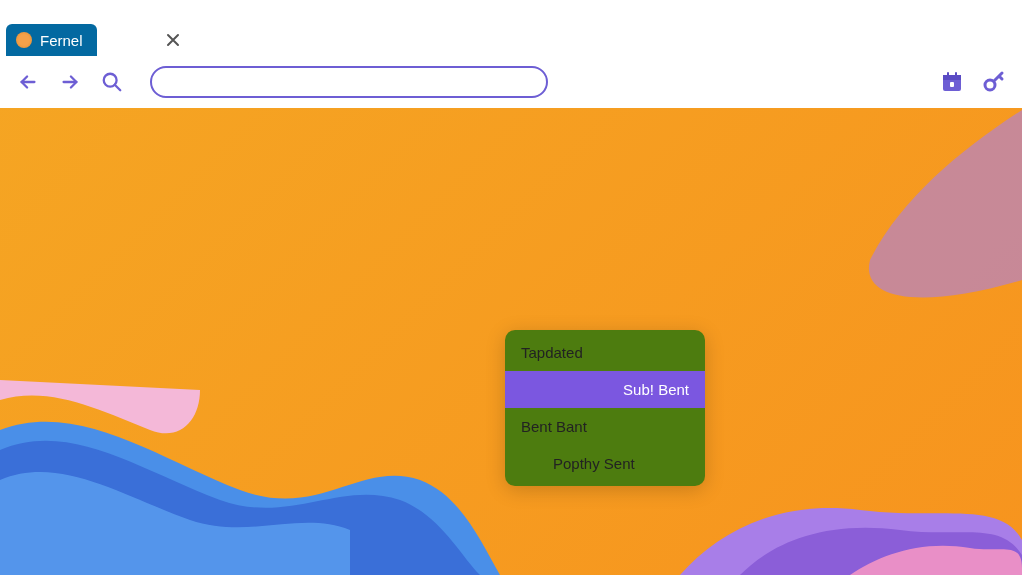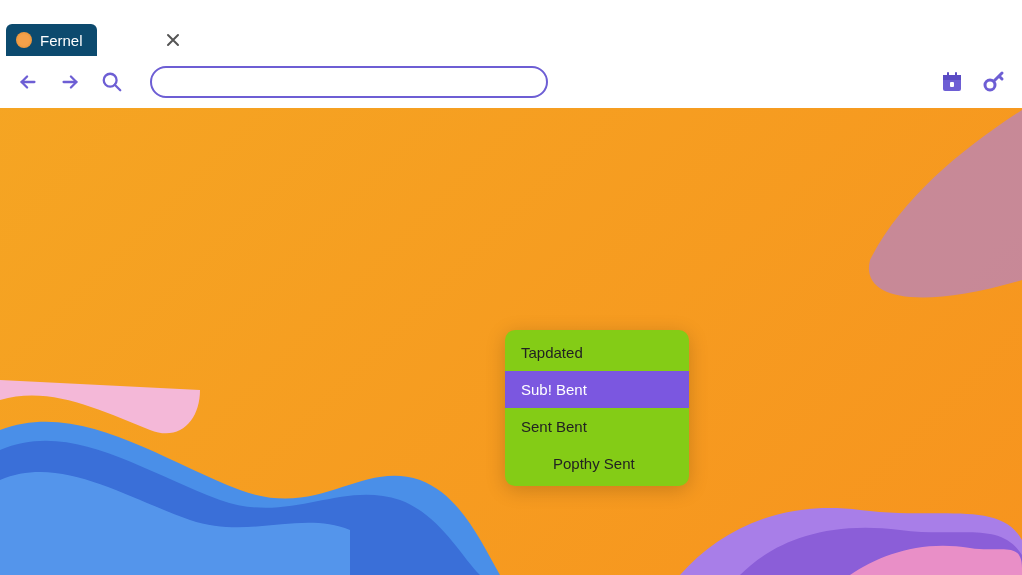--- a/index.html
+++ b/index.html
@@ -31,21 +31,21 @@
       display: flex;
       align-items: flex-end;
       padding-left: 6px;
       padding-top: 10px;
       position: relative;
     }
     
     .tab {
       display: flex;
       align-items: center;
-      background: #0c4a6e;
+      background: #0369a1;
       color: #fff;
       border-radius: 6px 6px 0 0;
       padding: 8px 14px 8px 10px;
       font-size: 15px;
       font-weight: 500;
       height: 32px;
       gap: 8px;
       min-width: 88px;
     }
     
@@ -116,40 +116,41 @@
       justify-content: center;
       cursor: pointer;
       color: #6d5ed4;
     }
     
     
     .context-menu {
       position: absolute;
       left: 505px;
       top: 330px;
-      width: 184px;
-      background: #84cc16;
+      width: 200px;
+      background: #4d7c0f;
       border-radius: 10px;
       box-shadow: 0 4px 20px rgba(0,0,0,0.18);
       overflow: hidden;
       z-index: 20;
     }
     
     .menu-item {
       padding: 10px 16px;
       font-size: 15px;
       color: #222;
       cursor: pointer;
     }
     .menu-item:first-child { padding-top: 14px; }
     .menu-item:last-child { padding-bottom: 14px; padding-left: 48px; }
     
     .menu-item.highlighted {
       background: #7b57e0;
       color: #fff;
+      text-align: right;
     }
   </style>
 </head>
 <body>
 
 <svg class="bg-waves" viewBox="0 0 1022 575" preserveAspectRatio="none">
 
   <path d="M0,60 C80,30 140,80 220,70 C300,60 340,0 420,0 L0,0 Z" fill="#f48fc7"></path>
   <path d="M0,70 C90,40 150,95 240,85 C320,75 360,10 440,10 L440,0 L0,0 Z" fill="#e95bb1" opacity="0.7"></path>
 
@@ -219,15 +220,15 @@
           <circle cx="8" cy="15" r="5" fill="none" stroke="#6d5ed4" stroke-width="3"></circle>
           <path d="M12 11 L20 3 M17 6 L20 9" stroke="#6d5ed4" stroke-width="3" stroke-linecap="round" fill="none"></path>
         </svg>
     </div>
   </div>
 </div>
 
 <div class="context-menu">
   <div class="menu-item"><span>Tapdated</span></div>
   <div class="menu-item highlighted"><span>Sub! Bent</span></div>
-  <div class="menu-item"><span>Sent Bent</span></div>
+  <div class="menu-item"><span>Bent Bant</span></div>
   <div class="menu-item"><span>Popthy Sent</span></div>
 </div>
 
 </body></html>

